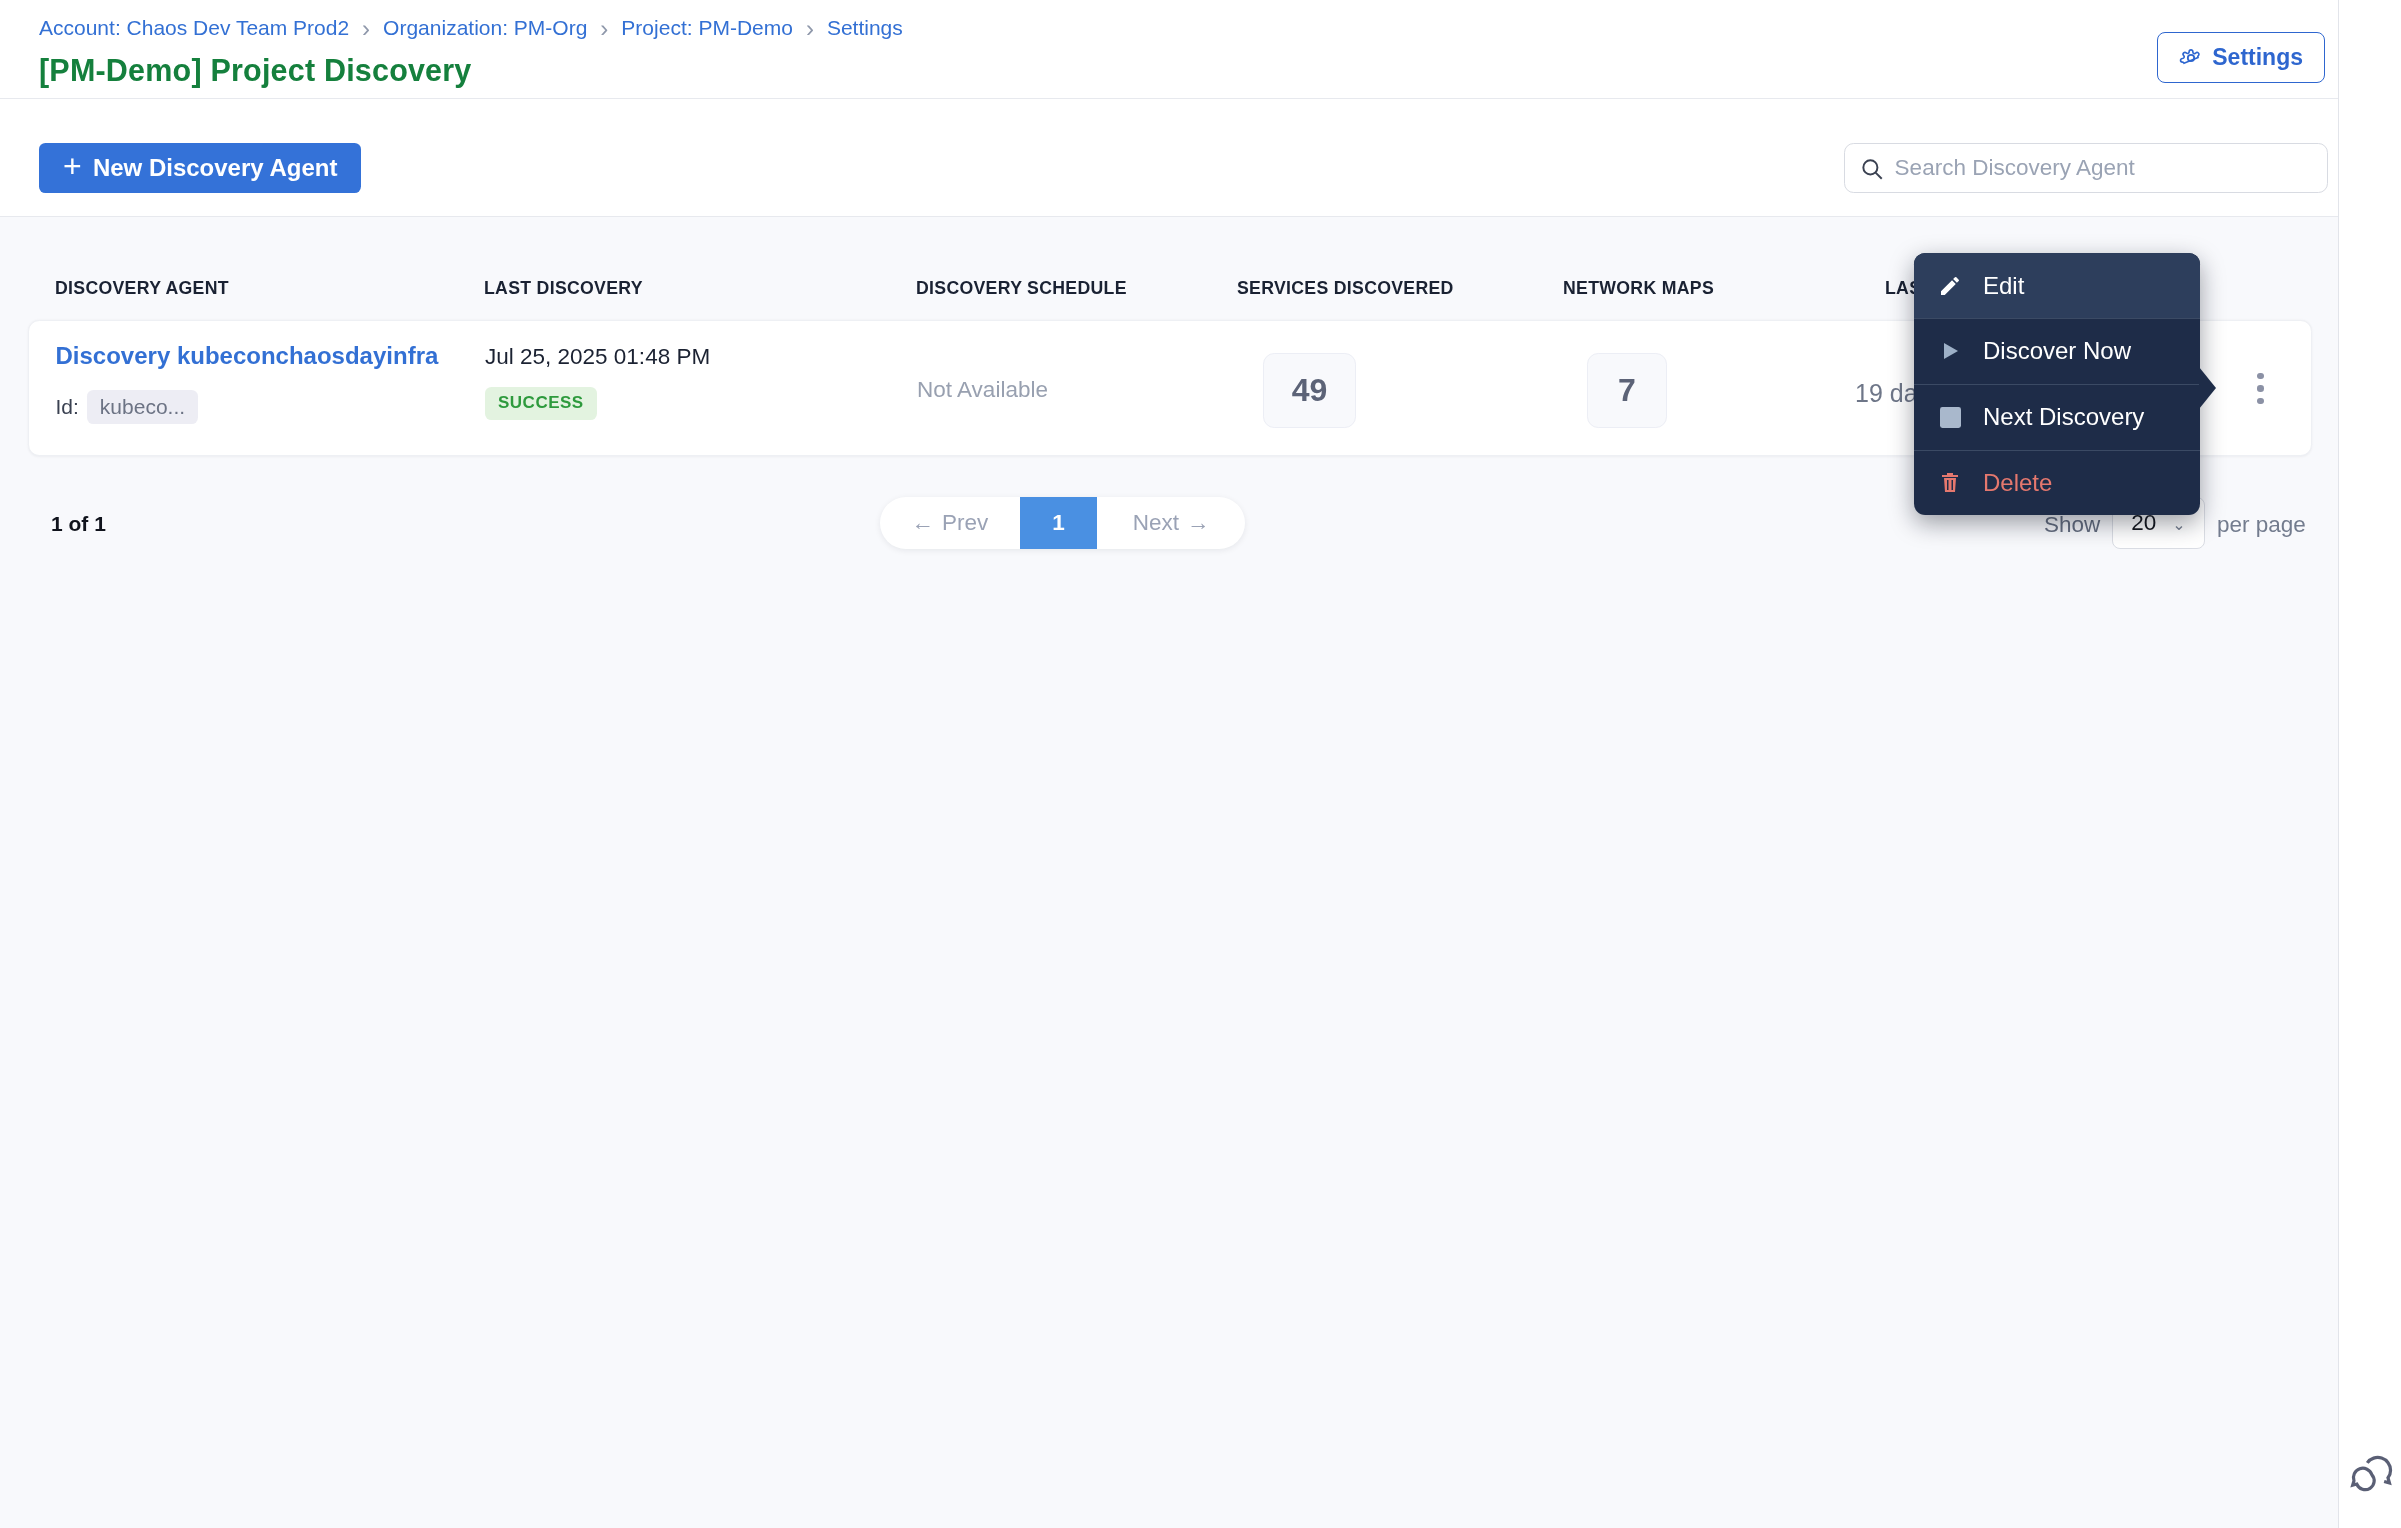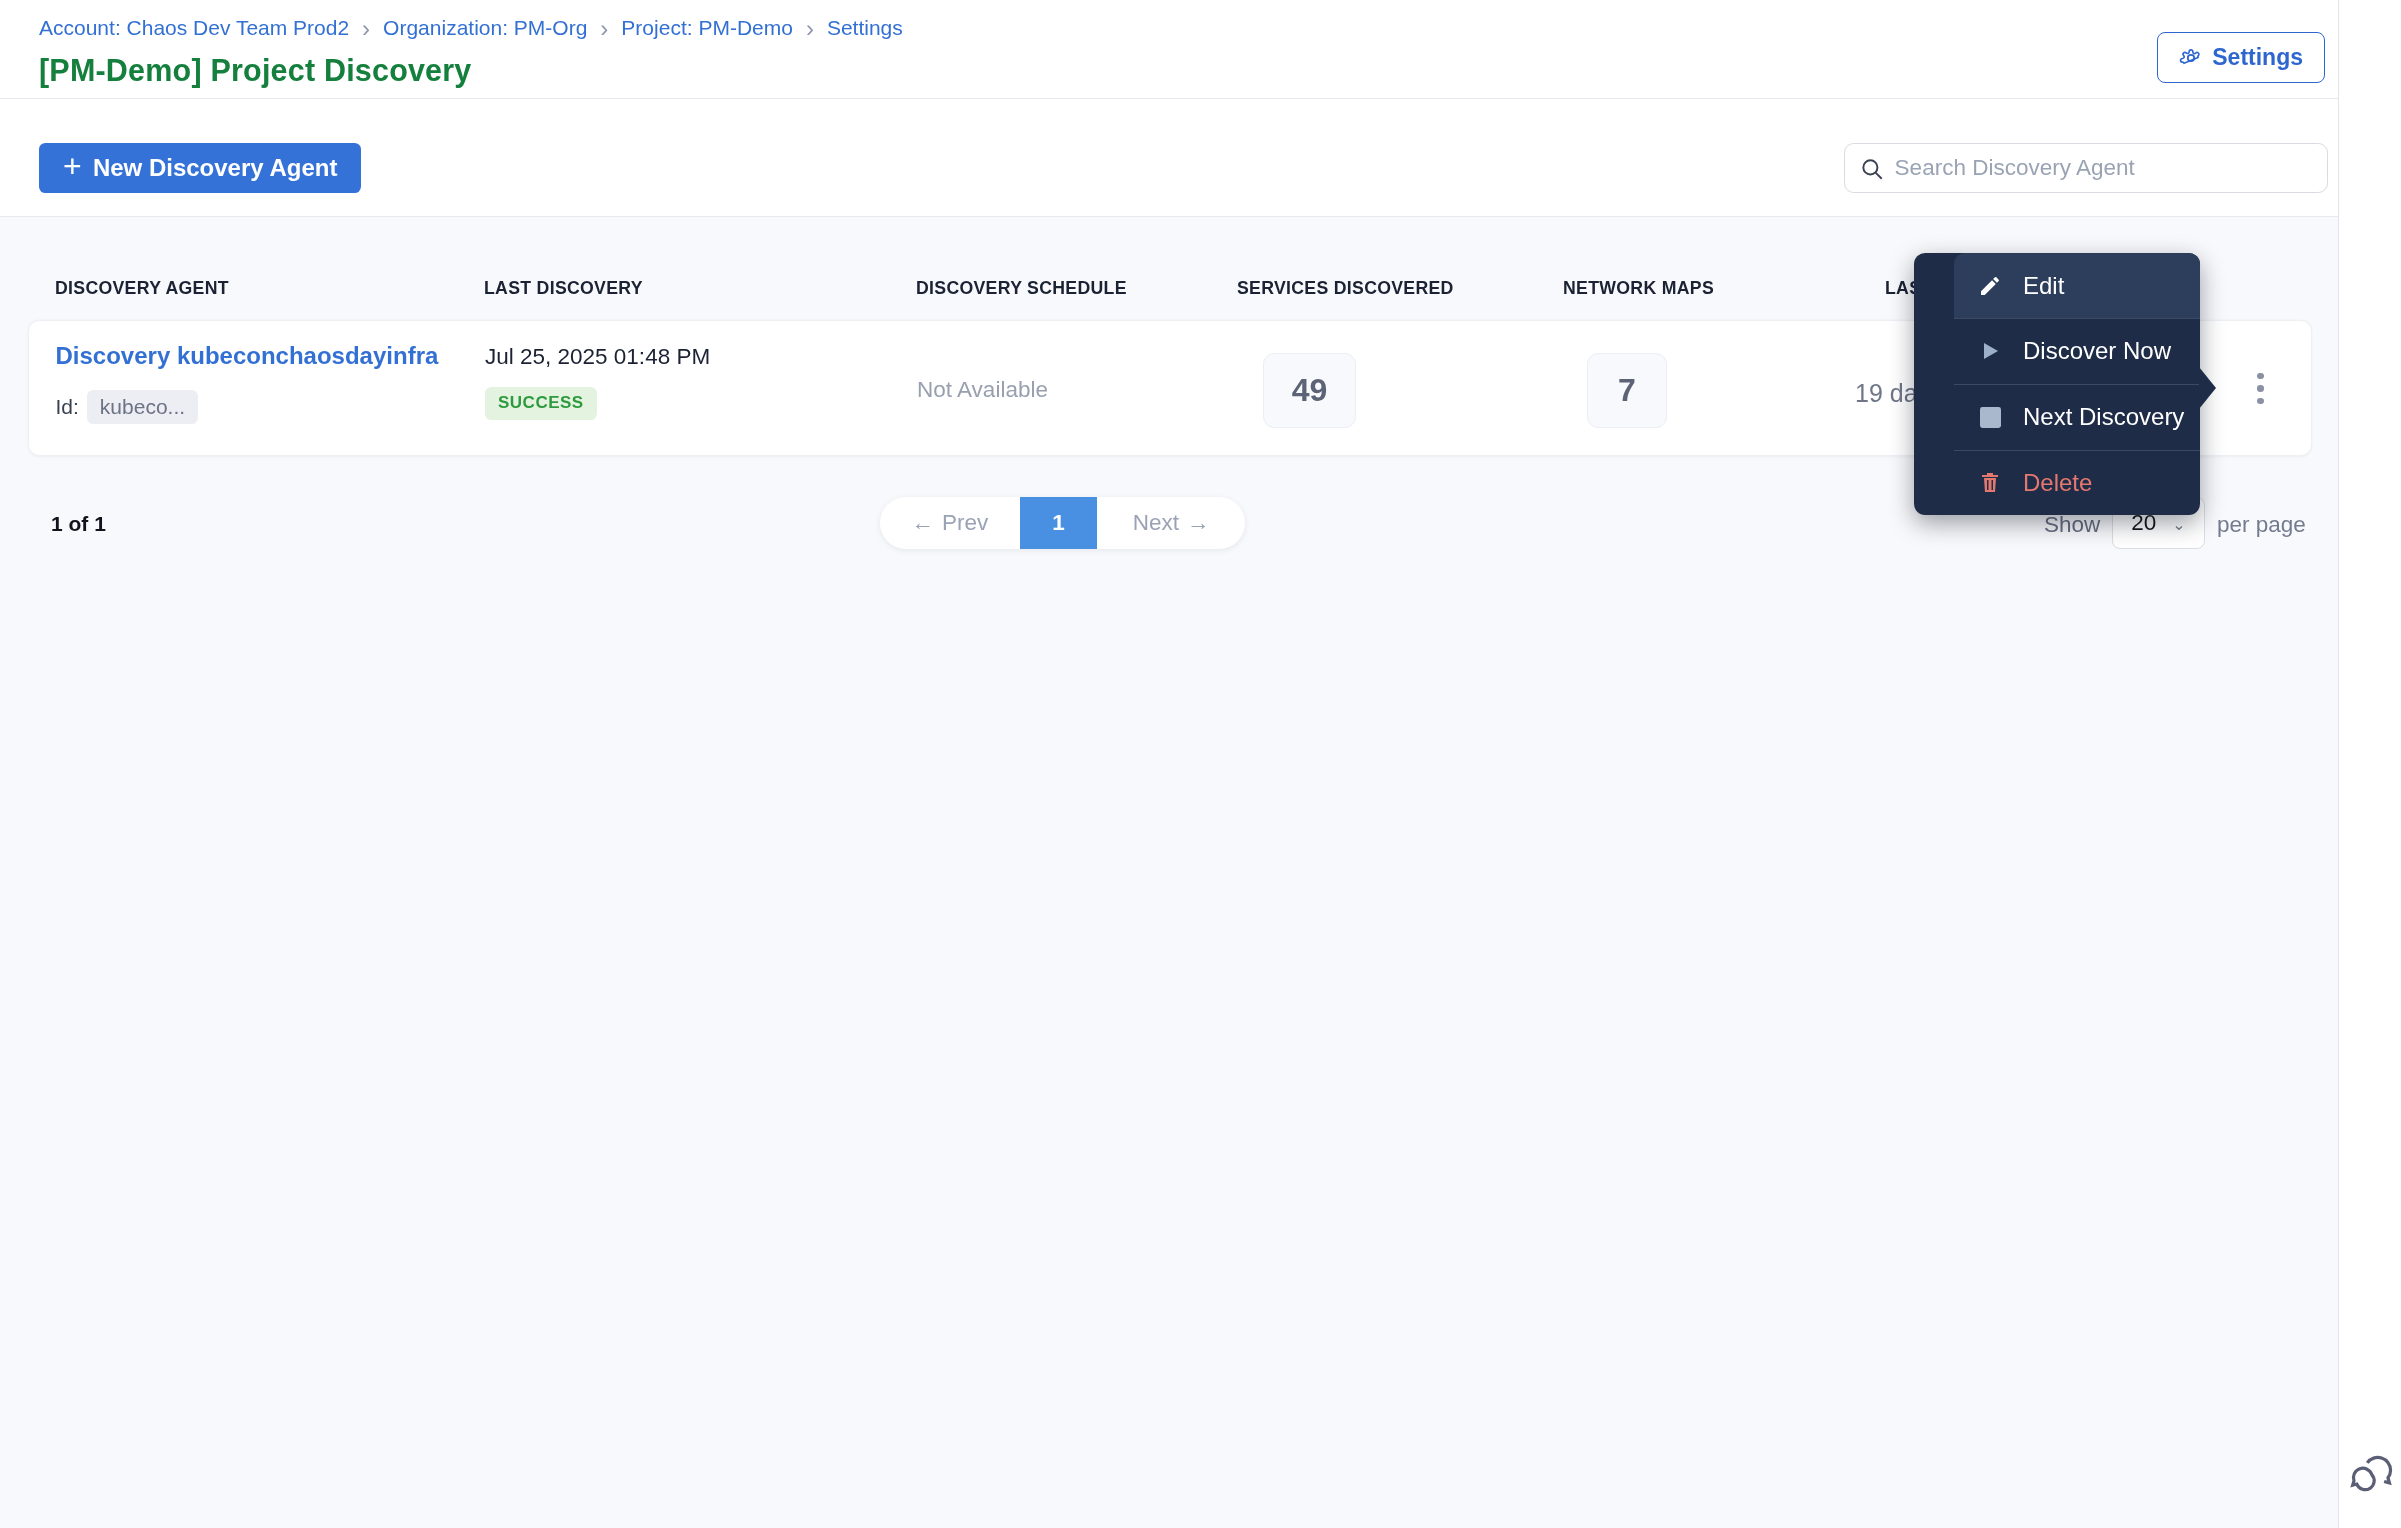--- a/index.html
+++ b/index.html
@@ -153,21 +153,20 @@
     font-size: 22.5px; color: #15181f; cursor: pointer;
   }
   .size-select .chev { color: #7b8494; font-size: 16px; margin-top: 3.2px; }
   .per-page-label { position: absolute; left: 2217px; top: 295px; font-size: 22.5px; color: #737c8e; }
   
   .context-menu {
     position: absolute; left: 1914px; top: 253px; width: 286px;
     background: #1e2c48; border-radius: 11.2px;
     box-shadow: 0 8px 24px rgba(10,16,30,0.4);
     z-index: 50;
-    padding-left: 40px;
   }
   .context-menu::after {
     content: ""; position: absolute; right: -16px; top: 114px;
     width: 0; height: 0;
     border-top: 21px solid transparent; border-bottom: 21px solid transparent;
     border-left: 17.7px solid #1e2c48;
   }
   .menu-item {
     height: 65px; display: flex; align-items: center; gap: 21px; padding-left: 24px;
     font-size: 24px; color: #ffffff; cursor: pointer; white-space: nowrap;

